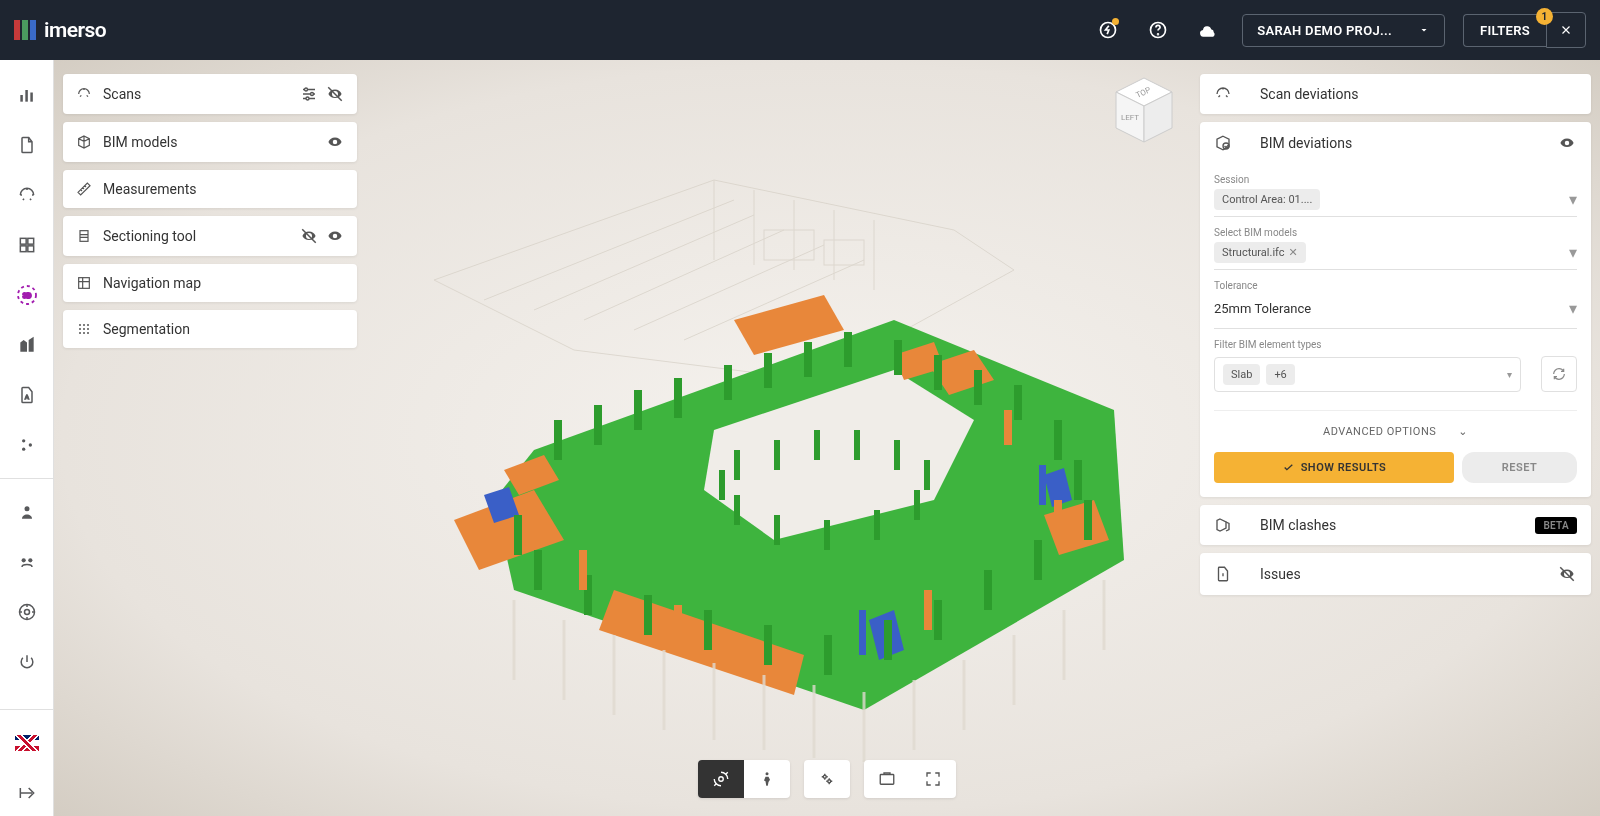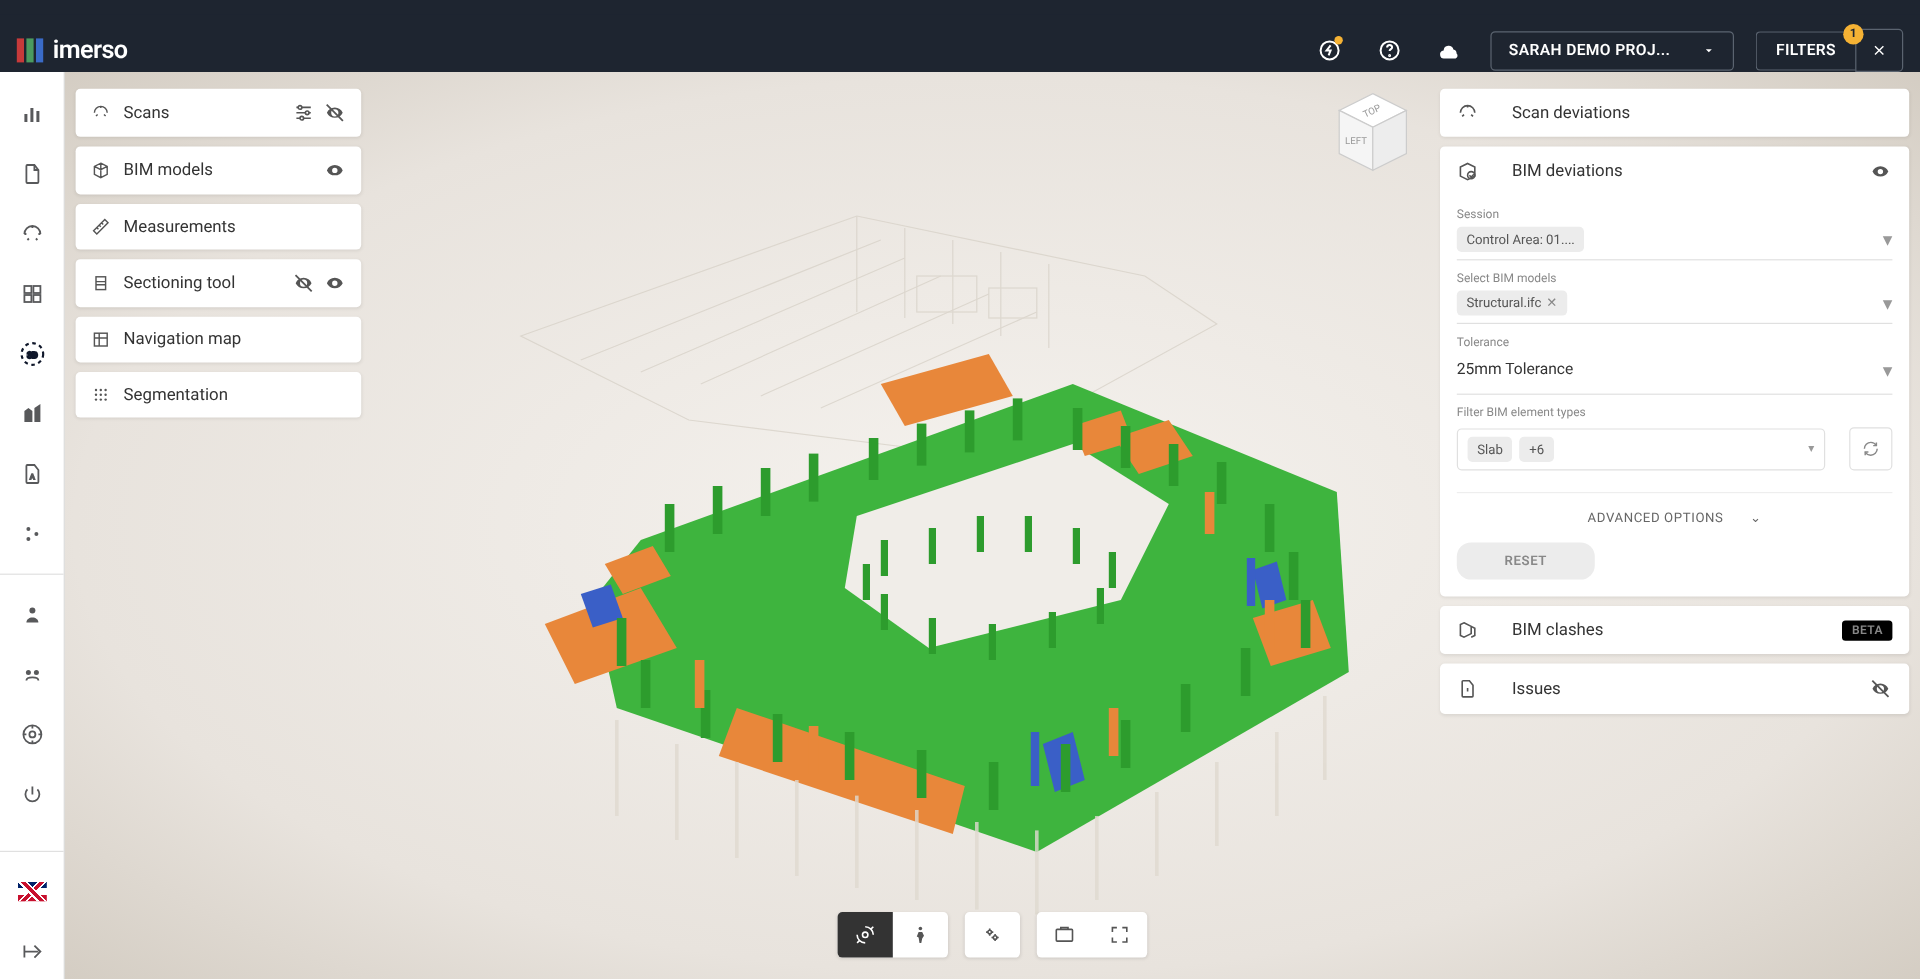--- a/index.html
+++ b/index.html
@@ -1,40 +1,40 @@
 <!DOCTYPE html>
 <html><head>
 <meta charset="utf-8">
 <style>
 * { box-sizing: border-box; margin: 0; padding: 0; }
 body { font-family: -apple-system, BlinkMacSystemFont, 'Segoe UI', Roboto, sans-serif; width:1600px; height:816px; overflow:hidden; background:#1e2530; }
-.header { position:absolute; top:12px; left:0; right:0; height:60px; background:#1e2530; display:flex; align-items:center; padding:0 14px; }
+.header { position:absolute; top:0; left:0; right:0; height:60px; background:#1e2530; display:flex; align-items:center; padding:0 14px; }
 .logo { display:flex; align-items:center; gap:6px; }
 .logo-icon { width:24px; height:20px; display:flex; }
 .logo-bar { width:6px; height:20px; margin-right:2px; }
 .logo-text { color:#fff; font-size:21px; font-weight:600; letter-spacing: -0.5px; }
 .header-right { margin-left:auto; display:flex; align-items:center; gap:18px; }
 .header-icon { width:32px; height:32px; display:flex; align-items:center; justify-content:center; color:#fff; cursor:pointer; position:relative; }
 .notif-dot { position:absolute; top:4px; right:5px; width:7px; height:7px; background:#f5b234; border-radius:50%; }
 .project-selector { border:1px solid #5b6470; border-radius:4px; padding:8px 14px; color:#fff; font-size:13px; font-weight:600; display:flex; align-items:center; gap:26px; cursor:pointer; letter-spacing:0.3px; }
 .filters-group { display:flex; align-items:center; }
 .filters-btn { border:1px solid #5b6470; border-right:none; border-radius:4px 0 0 4px; padding:8px 16px; color:#fff; font-size:13px; font-weight:600; cursor:pointer; letter-spacing:0.3px; position:relative; }
 .filters-badge { position:absolute; top:-7px; right:-7px; width:17px; height:17px; background:#f5b234; border-radius:50%; color:#1e2530; font-size:10px; font-weight:700; display:flex; align-items:center; justify-content:center; }
 .filters-close { border:1px solid #5b6470; border-radius:0 4px 4px 0; width:40px; height:36px; display:flex; align-items:center; justify-content:center; color:#fff; cursor:pointer; }
 
 .sidebar { position:absolute; top:60px; left:0; width:54px; bottom:0; background:#fff; border-right:1px solid #e0e0e0; display:flex; flex-direction:column; align-items:center; padding-top:12px; gap:4px; }
 .sidebar-item { width:46px; height:46px; display:flex; align-items:center; justify-content:center; color:#58595b; cursor:pointer; border-radius:4px; }
-.sidebar-item.active { color:#0f172a; }
+.sidebar-item.active { color:#a21caf; }
 .sidebar-divider { width:100%; height:1px; background:#e0e0e0; margin:6px 0; }
 .sidebar-spacer { flex:1; }
 
 .viewport { position:absolute; top:60px; left:54px; right:0; bottom:0; background: radial-gradient(ellipse at center, #f5f2ee 0%, #e8e3dd 70%, #d4cdc3 100%); overflow:hidden; }
 
 .tool-panel { position:absolute; top:14px; left:9px; display:flex; flex-direction:column; gap:8px; }
-.tool-card { background:#fff; border-radius:4px; padding:10px 12px; display:flex; align-items:center; gap:10px; width:238px; font-size:14px; color:#333; cursor:pointer; box-shadow:0 1px 3px rgba(0,0,0,0.08); }
+.tool-card { background:#fff; border-radius:4px; padding:10px 12px; display:flex; align-items:center; gap:10px; width:294px; font-size:14px; color:#333; cursor:pointer; box-shadow:0 1px 3px rgba(0,0,0,0.08); }
 .tool-card .label { flex:1; }
 .tool-icon { width:18px; height:18px; display:flex; align-items:center; justify-content:center; color:#555; }
 .tool-actions { display:flex; gap:6px; }
 .tool-action { width:20px; height:20px; display:flex; align-items:center; justify-content:center; color:#555; cursor:pointer; }
 
 .orient-cube { position:absolute; top:14px; right:420px; width:72px; height:72px; }
 
 .bim-3d { position:absolute; top:60px; left:280px; width:830px; height:660px; }
 
 .right-panel { position:absolute; top:14px; right:9px; width:391px; display:flex; flex-direction:column; gap:8px; }
@@ -474,20 +474,26 @@
                 <path d="M19 4v4h-4M5 20v-4h4"></path>
               </svg>
           </div>
         </div>
         <div class="rp-divider"></div>
         <div class="rp-advanced">
           <span>ADVANCED OPTIONS</span>
           <span>⌄</span>
         </div>
         <div class="rp-buttons">
+          <div class="rp-btn-primary">
+            <svg width="13" height="13" viewBox="0 0 24 24" fill="none" stroke="currentColor" stroke-width="2.5">
+                <path d="M5 12l4 4L19 7"></path>
+              </svg>
+            <span>SHOW RESULTS</span>
+          </div>
           <div class="rp-btn-secondary">RESET</div>
         </div>
       </div>
     </div>
 
     <div class="rp-card">
       <div class="rp-header">
         <span class="tool-icon">
             <svg width="18" height="18" viewBox="0 0 24 24" fill="none" stroke="currentColor" stroke-width="1.8">
               <path d="M8 4l8 4v8l-8 4-4-2V6l4-2z"></path>

